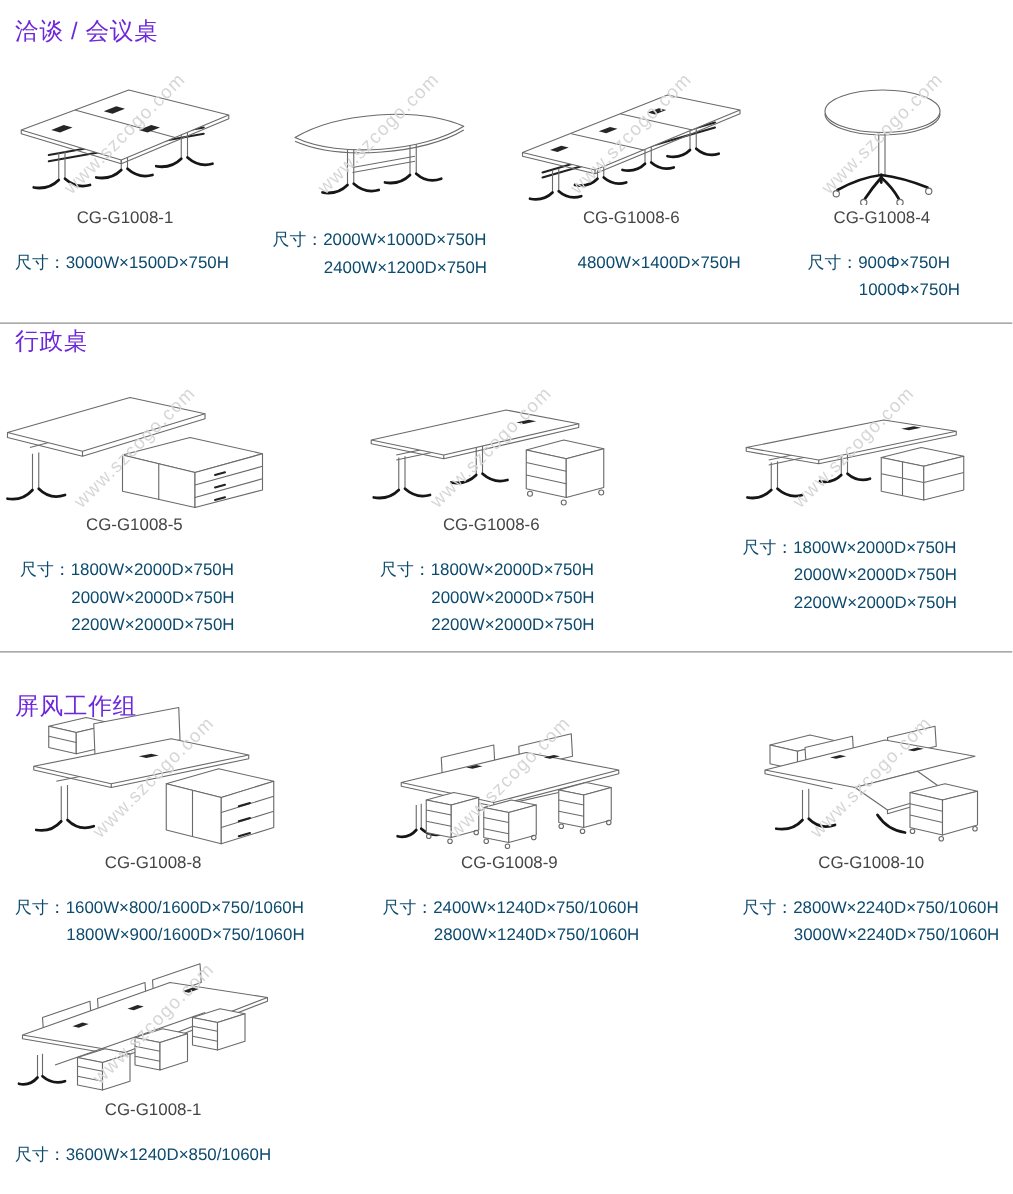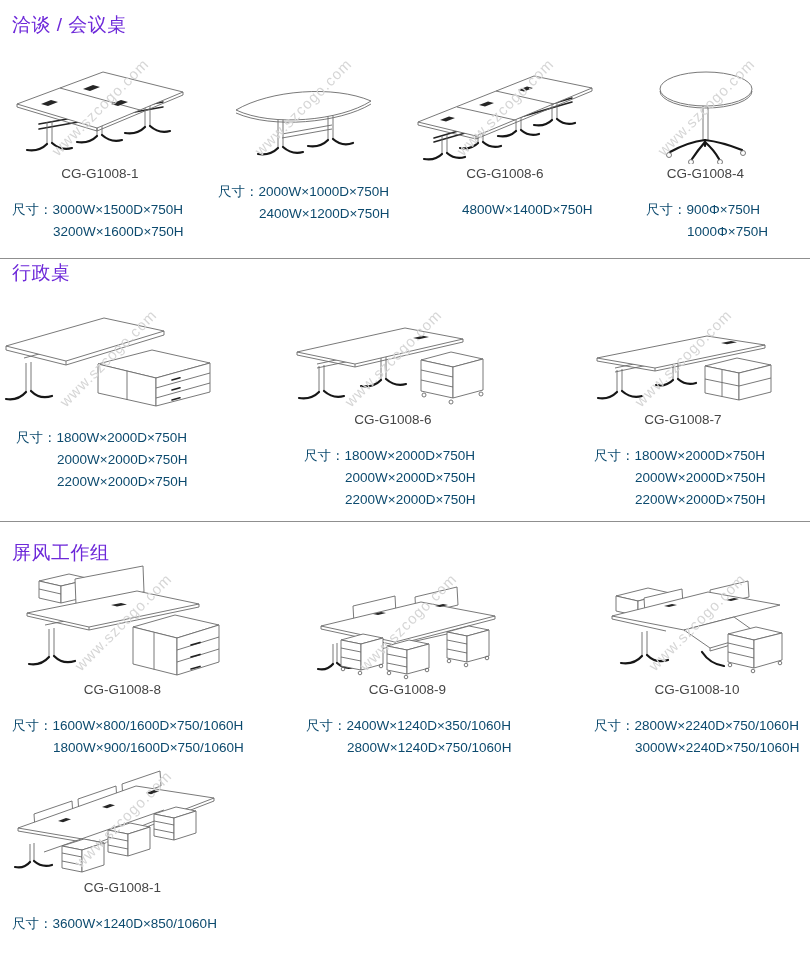--- a/index.html
+++ b/index.html
@@ -51,21 +51,20 @@
       <path class="s" d="M6,52 L6,55 L86,79 L86,76 M86,79 L172,43 L172,40"></path>
       <polygon class="d" points="30,52 40,48 47,50 37,54"></polygon>
       <polygon class="d" points="72,37 82,33 89,35 79,39"></polygon>
       <polygon class="d" points="100,52 110,48 117,50 107,54"></polygon>
     </svg>
     <span class="wm">www.szcogo.com</span>
   </div>
   <div class="code">CG-G1008-1</div>
   <div class="dims pad12">
     <div><span>尺寸：</span><span>3000W×1500D×750H</span></div>
-    <div class="cont">3200W×1600D×750H</div>
   </div>
 </div>
 
 <div class="cell" style="left:205px;top:50px;width:195px">
   <div class="art" style="height:114px">
     <svg width="150" height="100" viewBox="0 0 150 100">
       <path class="s" d="M54,70 L104,61 M54,74 L104,65"></path>
       <path class="s" d="M50,56 V84 M55,55 V83"></path>
       <path class="b" d="M50,84 Q42,92 30,90"></path>
         <path class="b" d="M55,83 Q64,91 75,88"></path>
@@ -155,20 +154,21 @@
       <path class="b2" d="M170,72 l8,-2.2 M170,82 l8,-2.2 M170,92 l8,-2.2"></path>
       <path class="s" d="M22,50 L120,24"></path>
       <path class="s" d="M24,55 V84 M29,54 V83"></path>
       <path class="b" d="M24,84 Q16,93 4,91"></path>
         <path class="b" d="M29,83 Q38,92 50,88"></path>
       <polygon class="sw" points="4,38 102,10 162,23 64,53"></polygon>
       <path class="s" d="M4,38 L4,42 L64,57 L64,53 M64,57 L162,27 L162,23"></path>
     </svg>
     <span class="wm">www.szcogo.com</span>
   </div>
+  <div class="code">CG-G1008-5</div>
   <div class="dims pad16">
     <div><span>尺寸：</span><span>1800W×2000D×750H</span></div>
     <div class="cont">2000W×2000D×750H</div>
     <div class="cont">2200W×2000D×750H</div>
   </div>
 </div>
 
 <div class="cell" style="left:288px;top:305px;width:210px">
   <div class="art" style="height:105px">
     <svg width="200" height="92" viewBox="0 0 200 92">
@@ -214,31 +214,30 @@
         <path class="b" d="M29,63 Q38,71 49,68"></path>
       <path class="s" d="M80,30 V52 M85,29 V51"></path>
       <path class="b" d="M80,52 Q73,59 63,57"></path>
         <path class="b" d="M85,51 Q93,58 103,55"></path>
       <polygon class="sw" points="4,30 114,8 172,17 62,40"></polygon>
       <path class="s" d="M4,30 L4,33 L62,43 L62,40 M62,43 L172,20 L172,17"></path>
       <polygon class="d" points="128,15 138,13 144,14.2 134,16.2"></polygon>
     </svg>
     <span class="wm">www.szcogo.com</span>
   </div>
-  <div class="code">CG-G1008-7</div>
   <div class="dims pad16">
     <div><span>尺寸：</span><span>1800W×2000D×750H</span></div>
     <div class="cont">2000W×2000D×750H</div>
     <div class="cont">2200W×2000D×750H</div>
   </div>
 </div>
 
 <div class="divider" style="top:521px"></div>
 
-<div class="section-title" style="top:540px">屏风工作组</div>
+<div class="section-title" style="top:552px">屏风工作组</div>
 
 <div class="cell" style="left:0;top:563px;width:245px">
   <div class="art" style="height:117px">
     <svg width="195" height="115" viewBox="0 0 195 115">
       <polygon class="sw" points="14,16 44,9 66,14 36,21"></polygon>
       <polygon class="sw" points="14,16 36,21 36,38 14,33"></polygon>
       <polygon class="sw" points="36,21 66,14 66,31 36,38"></polygon>
       <path class="s" d="M14,24 L36,29"></path>
       <polygon class="sw" points="50,14 118,1 119,27 51,40"></polygon>
       <polygon class="sw" points="108,62 150,50 194,60 152,73"></polygon>
@@ -296,21 +295,21 @@
       <polygon class="sw" points="150,54 172,48 172,74 150,80"></polygon>
       <path class="s" d="M130,58 L150,62 M130,67 L150,71"></path>
       <circle class="s" cx="132" cy="79" r="1.8"></circle>
         <circle class="s" cx="149" cy="83" r="1.8"></circle>
         <circle class="s" cx="170" cy="76" r="1.8"></circle>
     </svg>
     <span class="wm">www.szcogo.com</span>
   </div>
   <div class="code">CG-G1008-9</div>
   <div class="dims pad16">
-    <div><span>尺寸：</span><span>2400W×1240D×350/1060H</span></div>
+    <div><span>尺寸：</span><span>2400W×1240D×750/1060H</span></div>
     <div class="cont">2800W×1240D×750/1060H</div>
   </div>
 </div>
 
 <div class="cell" style="left:582px;top:563px;width:230px">
   <div class="art" style="height:117px">
     <svg width="182" height="108" viewBox="0 0 182 108">
       <polygon class="sw" points="10,24 42,16 64,21 32,29"></polygon>
       <polygon class="sw" points="10,24 32,29 32,44 10,39"></polygon>
       <polygon class="sw" points="32,29 64,21 64,36 32,44"></polygon>

